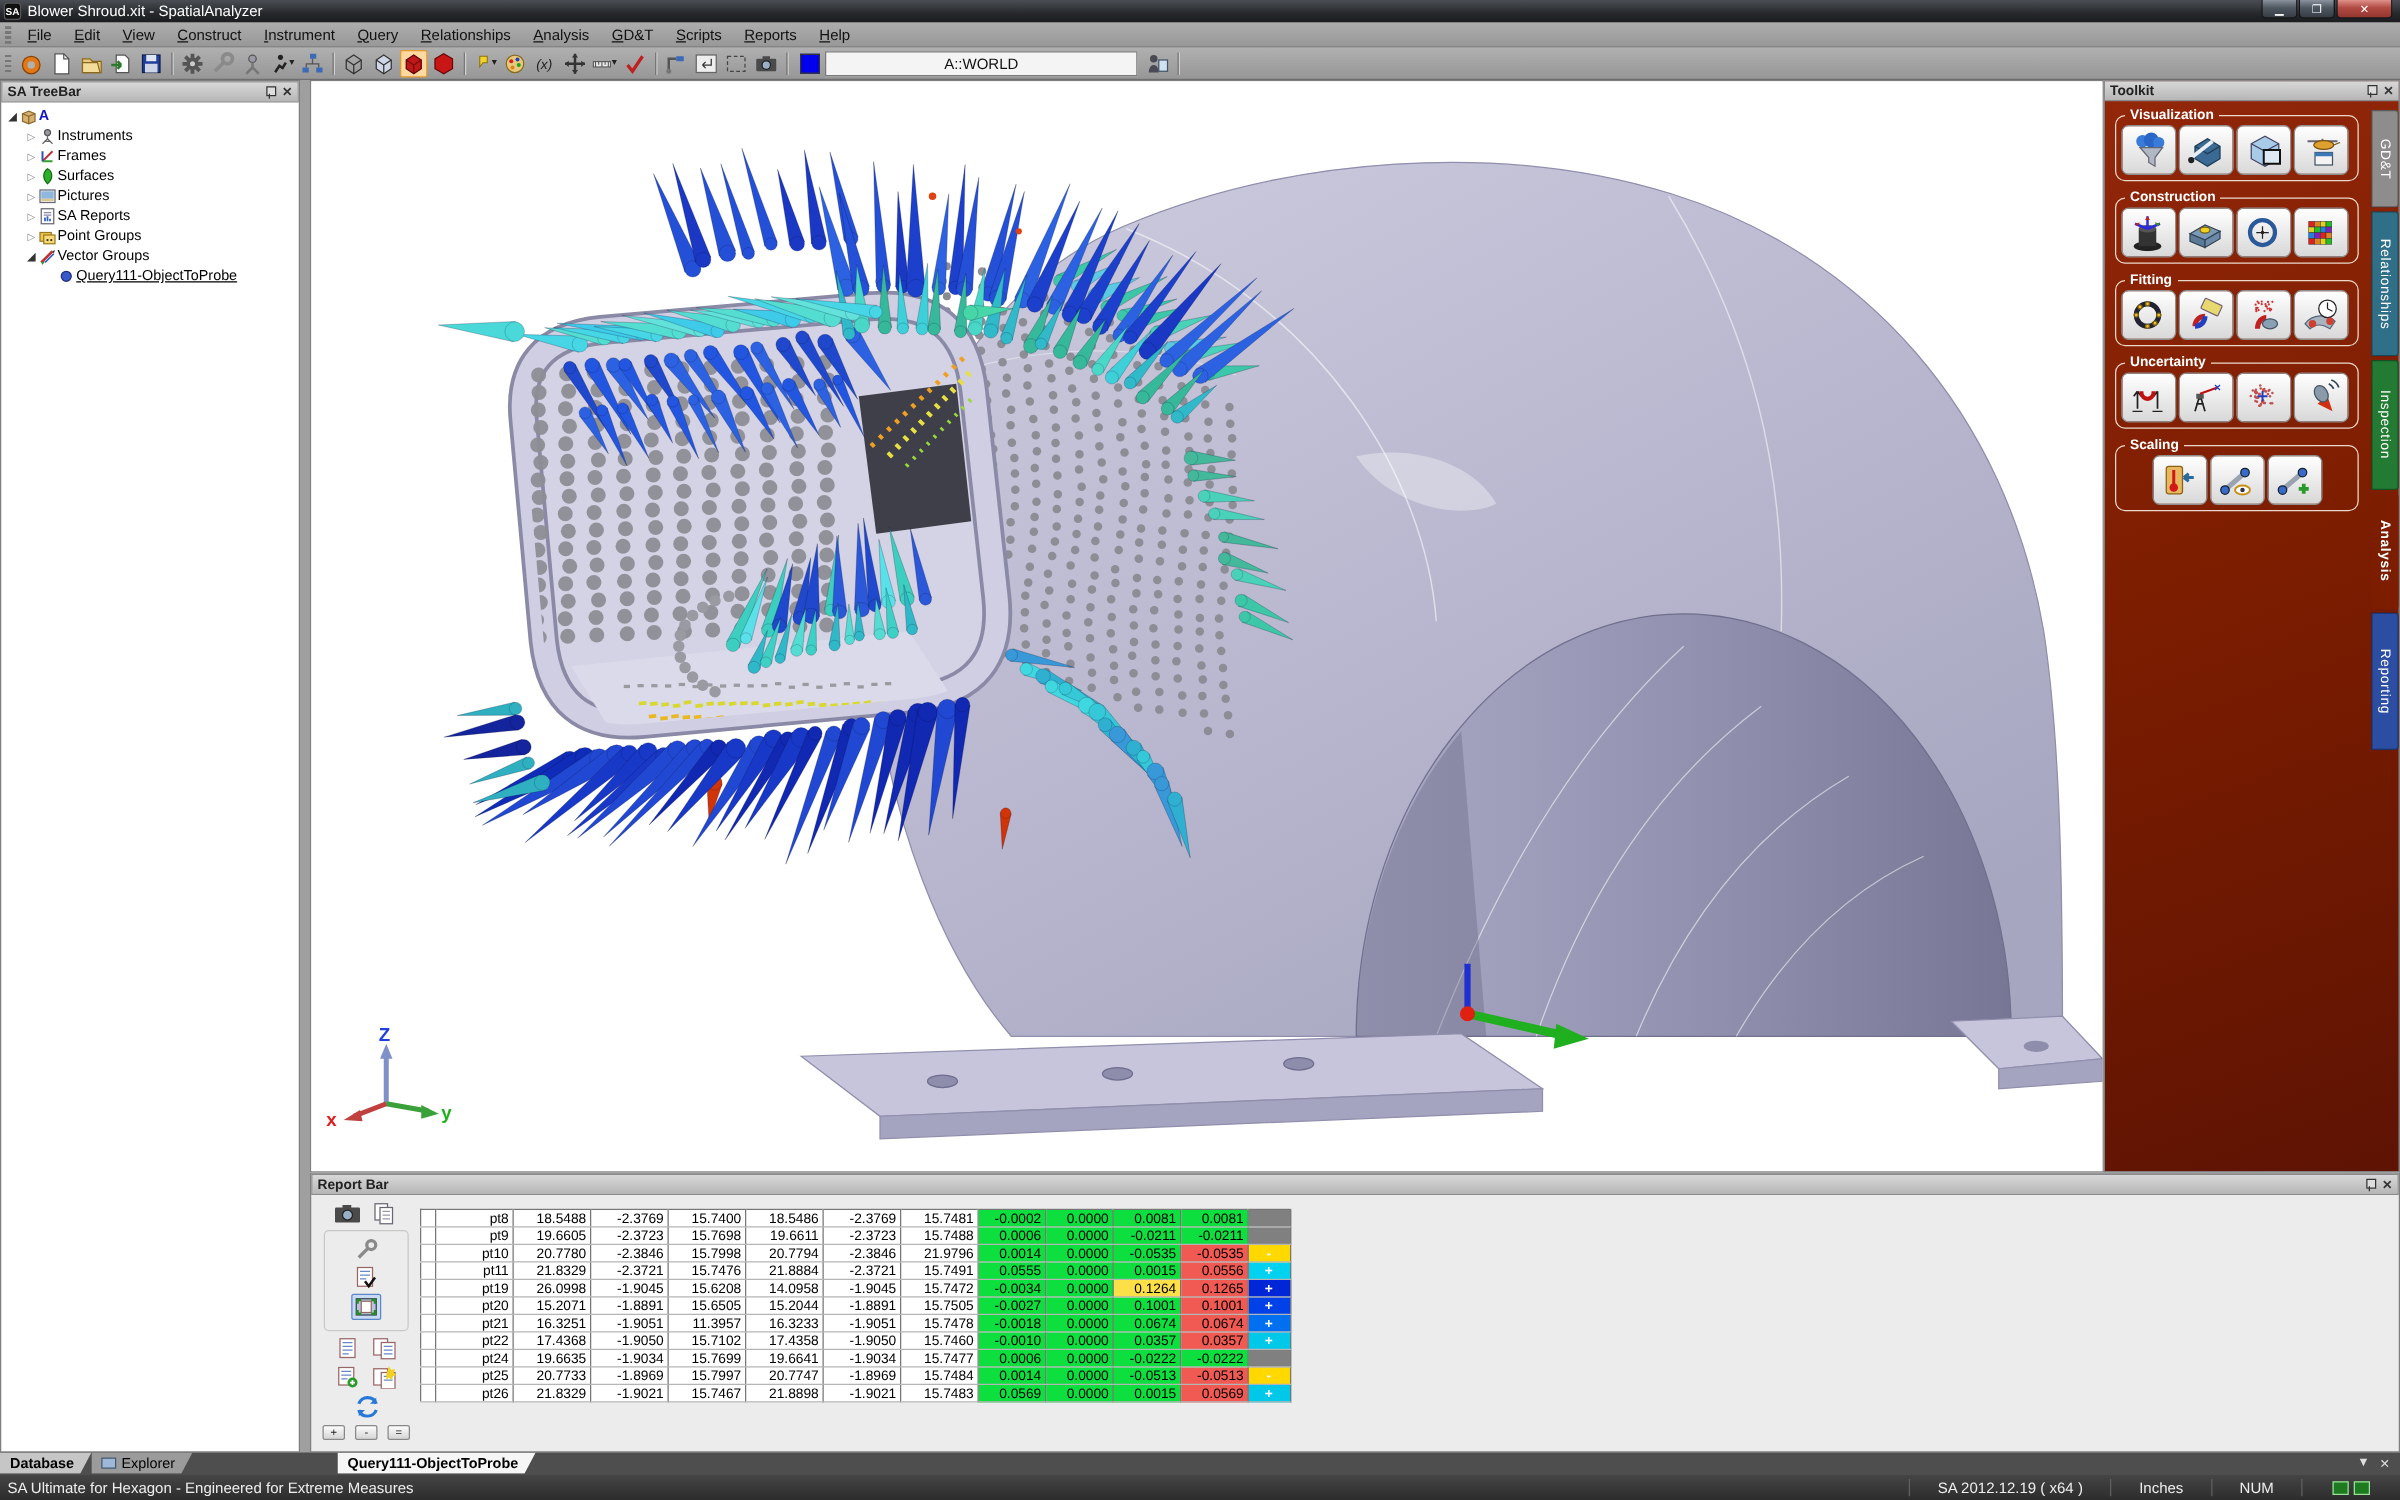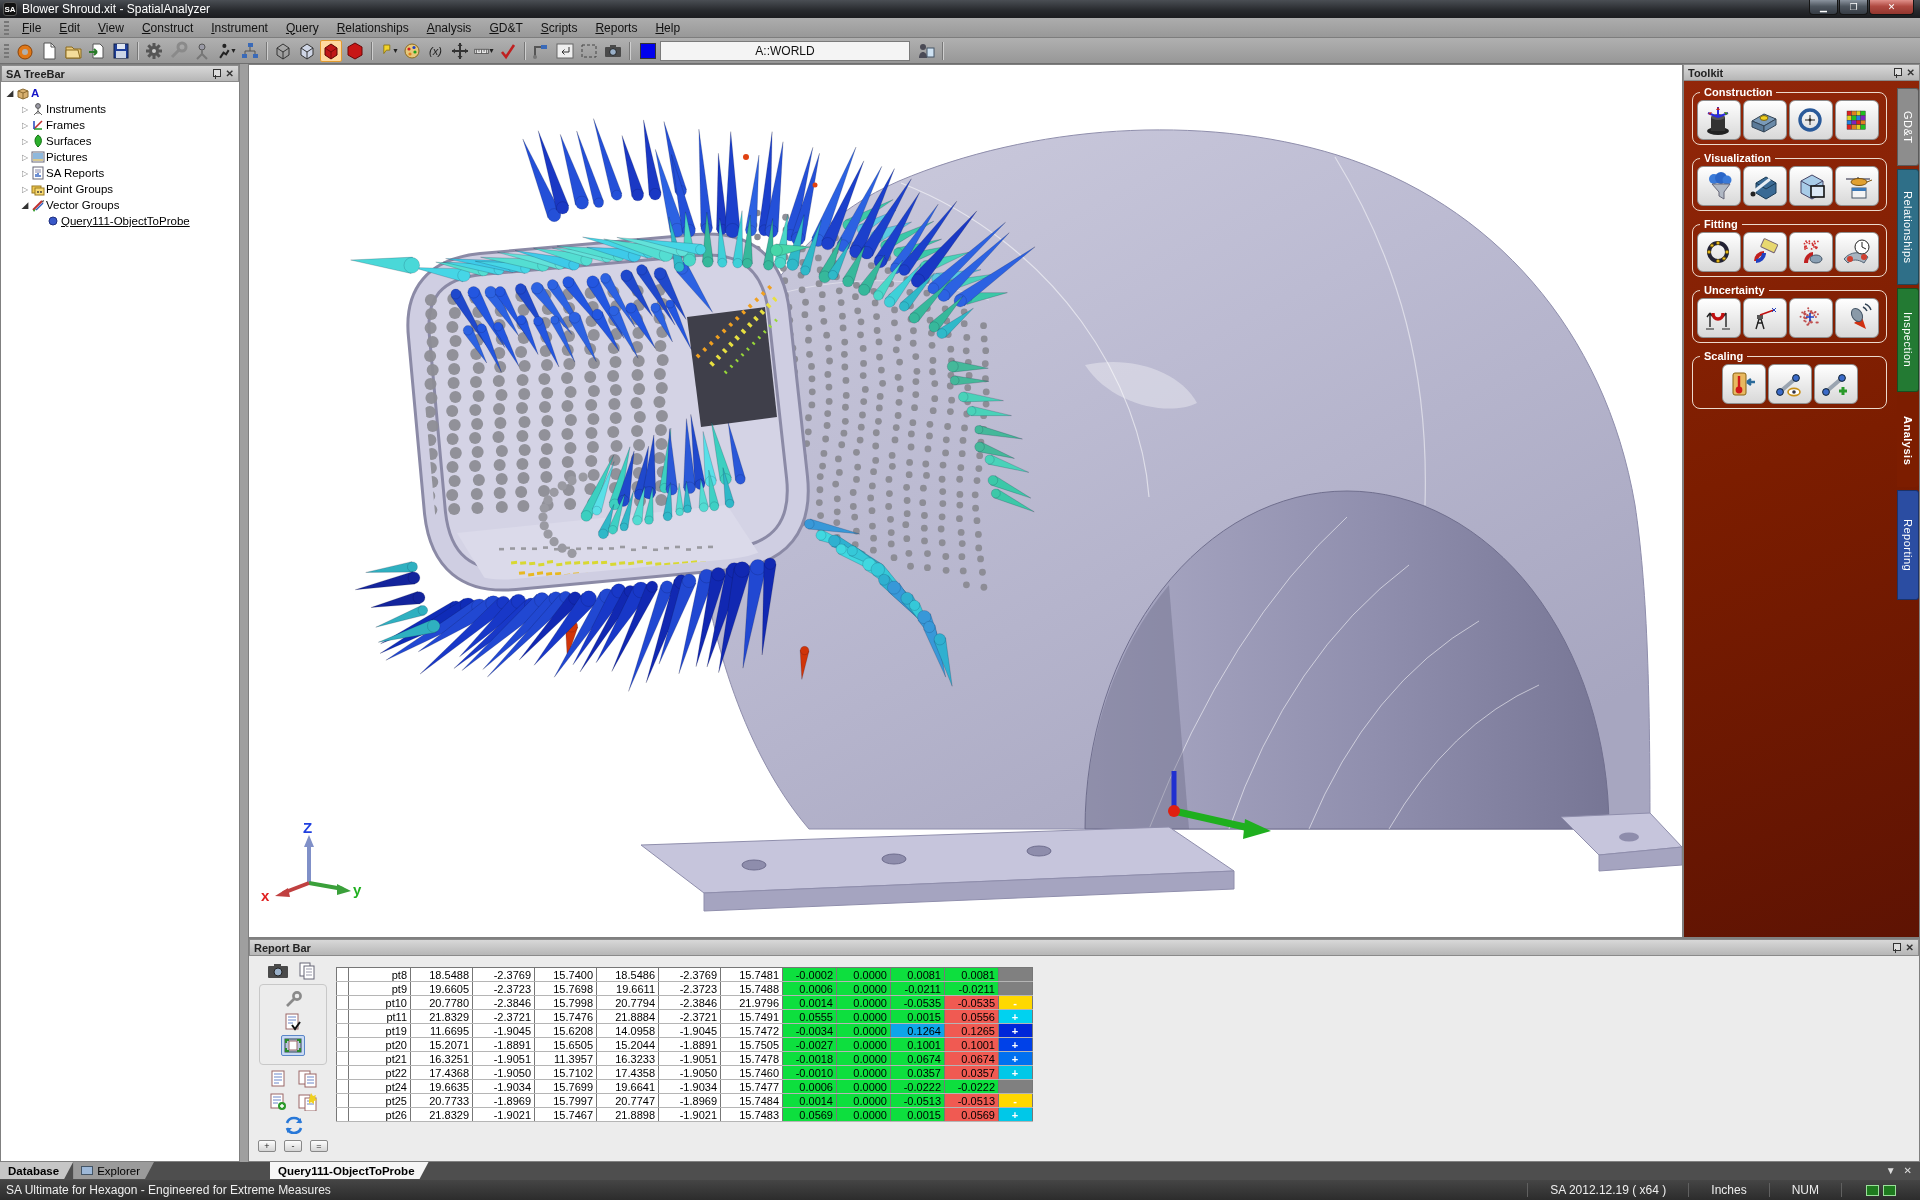--- a/index.html
+++ b/index.html
@@ -1509,20 +1509,57 @@
   <div id="toolkit">
     <div class="panel-header">
       <span>Toolkit</span>
       <span class="panel-tools">
         <span class="pin-glyph"></span>
         <span>✕</span>
       </span>
     </div>
     <div id="toolkit-body">
         <fieldset class="tk-section">
+          <legend>Visualization</legend>
+          <div class="tk-row">
+            <div class="tk-btn">
+              <svg width="34" height="30" viewBox="0 0 34 30">
+                <circle cx="12" cy="8" r="5" fill="#3a7ad8"></circle>
+                <circle cx="19" cy="7" r="6" fill="#2a66c8"></circle>
+                <circle cx="25" cy="9" r="4.5" fill="#3a7ad8"></circle>
+                <path d="M10 13h18l-6 8v7l-5-3v-4z" fill="#b0b8c4" stroke="#667"></path>
+              </svg>
+            </div>
+            <div class="tk-btn">
+              <svg width="34" height="30" viewBox="0 0 34 30">
+                <path d="M8 12l10-6 10 6v10l-10 6-10-6z" fill="#3a6a94" stroke="#1a3a54"></path>
+                <path d="M8 12l10 6 10-6" fill="none" stroke="#1a3a54"></path>
+                <path d="M4 22 22 8" stroke="#e8eef4" stroke-width="3"></path>
+                <circle cx="5" cy="23" r="2.5" fill="#222"></circle>
+              </svg>
+            </div>
+            <div class="tk-btn">
+              <svg width="34" height="30" viewBox="0 0 34 30">
+                <path d="M7 10l11-6 11 6v12l-11 6-11-6z" fill="#a8cce8" stroke="#446"></path>
+                <path d="M7 10l11 6 11-6M18 16v12" fill="none" stroke="#446"></path>
+                <rect x="17" y="15" width="13" height="11" fill="#dce8f4" stroke="#111" stroke-width="1.6"></rect>
+              </svg>
+            </div>
+            <div class="tk-btn">
+              <svg width="34" height="30" viewBox="0 0 34 30">
+                <path d="M6 8h24M18 8V6" stroke="#667" stroke-width="1.5"></path>
+                <ellipse cx="19" cy="11" rx="8" ry="3.5" fill="#e0a030" stroke="#7a5210"></ellipse>
+                <path d="M27 11l5-2" stroke="#7a5210"></path>
+                <rect x="12" y="17" width="14" height="10" fill="#f4f4f4" stroke="#456"></rect>
+                <rect x="12" y="17" width="14" height="3" fill="#3a78b8"></rect>
+              </svg>
+            </div>
+          </div>
+        </fieldset>
+        <fieldset class="tk-section">
           <legend>Construction</legend>
           <div class="tk-row">
             <div class="tk-btn">
               <svg width="34" height="30" viewBox="0 0 34 30">
                 <ellipse cx="16" cy="26" rx="11" ry="4" fill="#222"></ellipse>
                 <rect x="9" y="12" width="14" height="14" fill="#333"></rect>
                 <ellipse cx="16" cy="12" rx="7" ry="3" fill="#555"></ellipse>
                 <path d="M16 12V2m0 10 10-4m-10 4L6 8" stroke="#2a2ae0" stroke-width="2"></path>
                 <path d="M16 2l-2 3h4zM26 8l-4-1 2 3zM6 8l4-1-2 3z" fill="#c02020"></path>
                 <path d="M26 8l-4-1 2 3z" fill="#20a020"></path>
@@ -1556,57 +1593,20 @@
                   <rect x="20.799999999999997" y="10.6" width="4.6" height="4.6" fill="#8020c0"></rect>
                   <rect x="7" y="15.2" width="4.6" height="4.6" fill="#2080e0"></rect>
                   <rect x="11.6" y="15.2" width="4.6" height="4.6" fill="#8020c0"></rect>
                   <rect x="16.2" y="15.2" width="4.6" height="4.6" fill="#e02020"></rect>
                   <rect x="20.799999999999997" y="15.2" width="4.6" height="4.6" fill="#e08020"></rect>
                   <rect x="7" y="19.799999999999997" width="4.6" height="4.6" fill="#e02020"></rect>
                   <rect x="11.6" y="19.799999999999997" width="4.6" height="4.6" fill="#e08020"></rect>
                   <rect x="16.2" y="19.799999999999997" width="4.6" height="4.6" fill="#e0d020"></rect>
                   <rect x="20.799999999999997" y="19.799999999999997" width="4.6" height="4.6" fill="#20c020"></rect>
                 </g>
-              </svg>
-            </div>
-          </div>
-        </fieldset>
-        <fieldset class="tk-section">
-          <legend>Visualization</legend>
-          <div class="tk-row">
-            <div class="tk-btn">
-              <svg width="34" height="30" viewBox="0 0 34 30">
-                <circle cx="12" cy="8" r="5" fill="#3a7ad8"></circle>
-                <circle cx="19" cy="7" r="6" fill="#2a66c8"></circle>
-                <circle cx="25" cy="9" r="4.5" fill="#3a7ad8"></circle>
-                <path d="M10 13h18l-6 8v7l-5-3v-4z" fill="#b0b8c4" stroke="#667"></path>
-              </svg>
-            </div>
-            <div class="tk-btn">
-              <svg width="34" height="30" viewBox="0 0 34 30">
-                <path d="M8 12l10-6 10 6v10l-10 6-10-6z" fill="#3a6a94" stroke="#1a3a54"></path>
-                <path d="M8 12l10 6 10-6" fill="none" stroke="#1a3a54"></path>
-                <path d="M4 22 22 8" stroke="#e8eef4" stroke-width="3"></path>
-                <circle cx="5" cy="23" r="2.5" fill="#222"></circle>
-              </svg>
-            </div>
-            <div class="tk-btn">
-              <svg width="34" height="30" viewBox="0 0 34 30">
-                <path d="M7 10l11-6 11 6v12l-11 6-11-6z" fill="#a8cce8" stroke="#446"></path>
-                <path d="M7 10l11 6 11-6M18 16v12" fill="none" stroke="#446"></path>
-                <rect x="17" y="15" width="13" height="11" fill="#dce8f4" stroke="#111" stroke-width="1.6"></rect>
-              </svg>
-            </div>
-            <div class="tk-btn">
-              <svg width="34" height="30" viewBox="0 0 34 30">
-                <path d="M6 8h24M18 8V6" stroke="#667" stroke-width="1.5"></path>
-                <ellipse cx="19" cy="11" rx="8" ry="3.5" fill="#e0a030" stroke="#7a5210"></ellipse>
-                <path d="M27 11l5-2" stroke="#7a5210"></path>
-                <rect x="12" y="17" width="14" height="10" fill="#f4f4f4" stroke="#456"></rect>
-                <rect x="12" y="17" width="14" height="3" fill="#3a78b8"></rect>
               </svg>
             </div>
           </div>
         </fieldset>
         <fieldset class="tk-section">
           <legend>Fitting</legend>
           <div class="tk-row">
             <div class="tk-btn">
               <svg width="34" height="30" viewBox="0 0 34 30">
                 <circle cx="16" cy="15" r="9" fill="none" stroke="#223" stroke-width="4"></circle>
@@ -1945,29 +1945,29 @@
             <td class="num">15.7491</td>
             <td class="dev" style="background: rgb(13, 223, 62);">0.0555</td>
             <td class="dev" style="background: rgb(13, 223, 62);">0.0000</td>
             <td class="dev" style="background: rgb(13, 223, 62);">0.0015</td>
             <td class="dev" style="background: rgb(240, 90, 82);">0.0556</td>
             <td class="swatch" style="background: rgb(0, 210, 240); color: rgb(255, 255, 255);">+</td>
           </tr>
           <tr>
             <td class="gut"></td>
             <td class="name">pt19</td>
-            <td class="num">11.6695</td>
+            <td class="num">26.0998</td>
             <td class="num">-1.9045</td>
             <td class="num">15.6208</td>
             <td class="num">14.0958</td>
             <td class="num">-1.9045</td>
             <td class="num">15.7472</td>
             <td class="dev" style="background: rgb(13, 223, 62);">-0.0034</td>
             <td class="dev" style="background: rgb(13, 223, 62);">0.0000</td>
-            <td class="dev" style="background: #0ea5e9;">0.1264</td>
+            <td class="dev" style="background: #fde047;">0.1264</td>
             <td class="dev" style="background: rgb(240, 90, 82);">0.1265</td>
             <td class="swatch" style="background: rgb(0, 38, 216); color: rgb(255, 255, 255);">+</td>
           </tr>
           <tr>
             <td class="gut"></td>
             <td class="name">pt20</td>
             <td class="num">15.2071</td>
             <td class="num">-1.8891</td>
             <td class="num">15.6505</td>
             <td class="num">15.2044</td>

